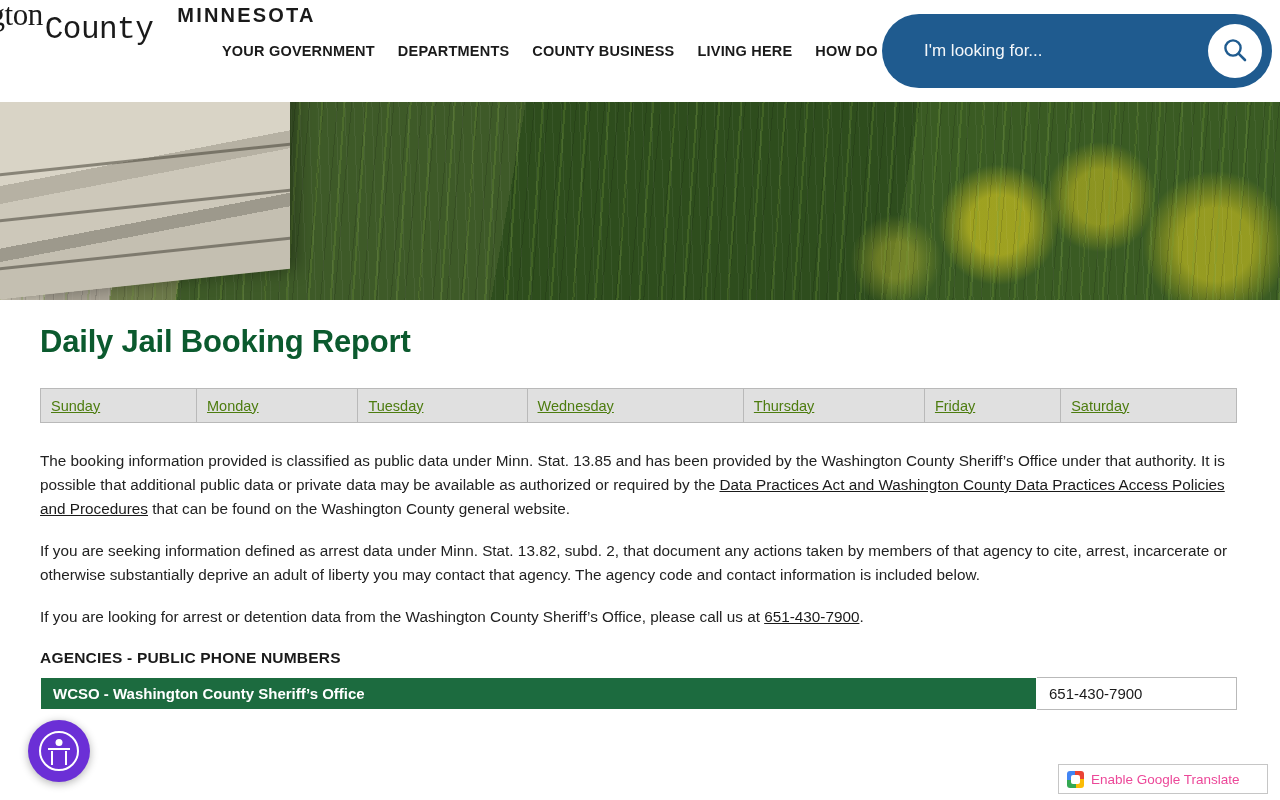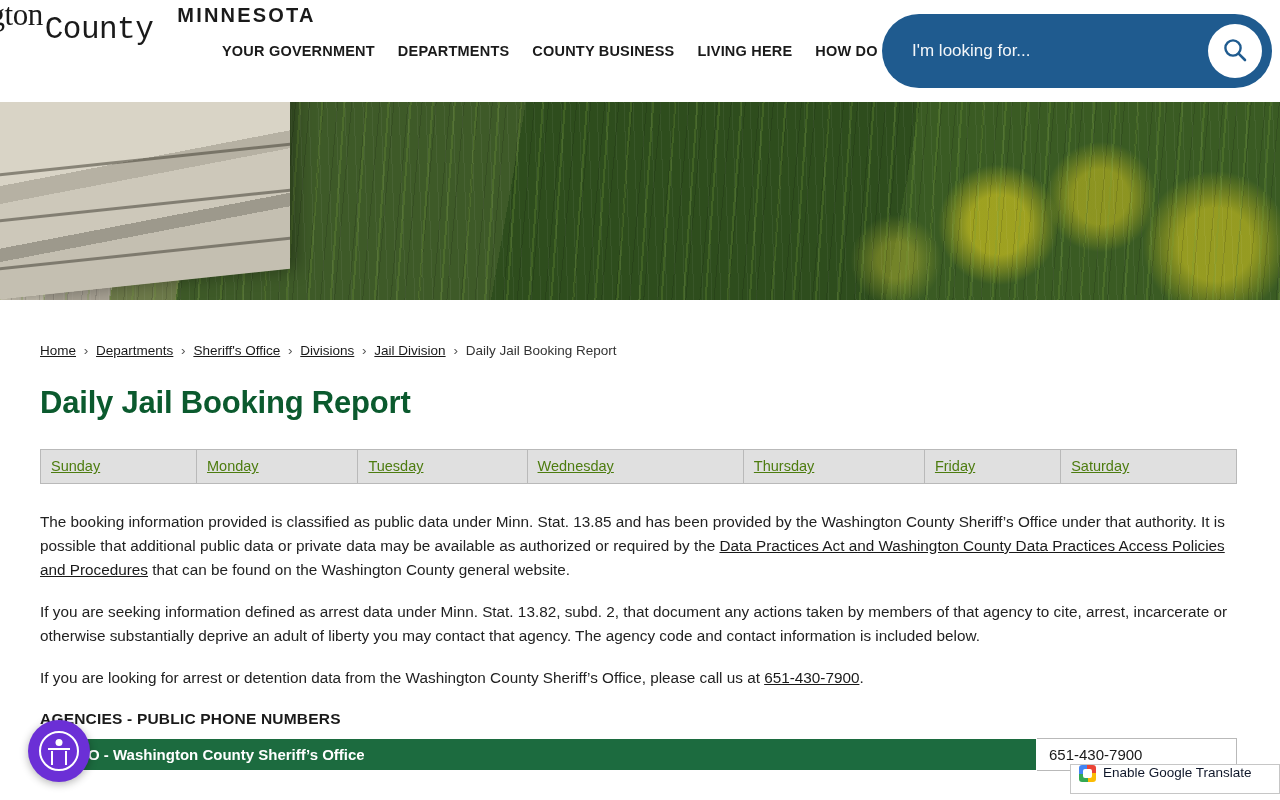--- a/index.html
+++ b/index.html
@@ -98,20 +98,21 @@
     padding: 0 10px 0 28px;
   }
   .search-input {
     flex: 1;
     background: transparent;
     border: none;
     outline: none;
     color: #bef264;
     font-size: 17px;
     font-family: "Liberation Sans", sans-serif;
+    margin-left: 12px;
   }
   .search-input::placeholder { color: #ffffff; opacity: 0.95; }
   .search-btn {
     width: 54px; height: 54px;
     border-radius: 50%;
     background: #ffffff;
     border: none;
     display: flex; align-items: center; justify-content: center;
     cursor: pointer;
     flex: 0 0 auto;
@@ -282,32 +283,32 @@
     width: 16px; height: 14px;
     border-left: 2px solid #fff;
     border-right: 2px solid #fff;
     border-bottom: 0;
     transform-origin: top center;
   }
 
   
   .gtranslate {
     position: absolute;
-    right: 0;
+    right: 12px;
     bottom: 6px;
     width: 210px;
     height: 30px;
     background: #ffffff;
     border: 1px solid #c6c6c6;
     display: flex;
-    align-items: flex-start;
+    align-items: center;
     gap: 7px;
     padding: 0 8px;
     font-size: 13.5px;
-    color: #0f172a;
+    color: #ec4899;
     cursor: pointer;
   }
   .g-logo {
     width: 17px; height: 17px;
     position: relative;
     flex: 0 0 auto;
     background:
       conic-gradient(from 0deg, #ea4335 0 25%, #fbbc05 25% 50%, #34a853 50% 75%, #4285f4 75% 100%);
     border-radius: 3px;
   }
@@ -357,33 +358,20 @@
   <div class="hero-grass"></div>
   <div class="hero-planks">
     <div class="hero-plank-line" style="top:72px"></div>
     <div class="hero-plank-line" style="top:118px"></div>
     <div class="hero-plank-line" style="top:166px"></div>
   </div>
 </div>
 
 <div class="main">
 
-  <div class="breadcrumb">
-    <a>Home</a>
-    <span class="sep">›</span>
-    <a>Departments</a>
-    <span class="sep">›</span>
-    <a>Sheriff's Office</a>
-    <span class="sep">›</span>
-    <a>Divisions</a>
-    <span class="sep">›</span>
-    <a>Jail Division</a>
-    <span class="sep">›</span>
-    <span class="current">Daily Jail Booking Report</span>
-  </div>
 
   <h1 class="page-title">Daily Jail Booking Report</h1>
 
   <table class="days">
     <tbody>
         <tr>
       <td><a>Sunday</a></td>
       <td><a>Monday</a></td>
       <td><a>Tuesday</a></td>
       <td><a>Wednesday</a></td>

